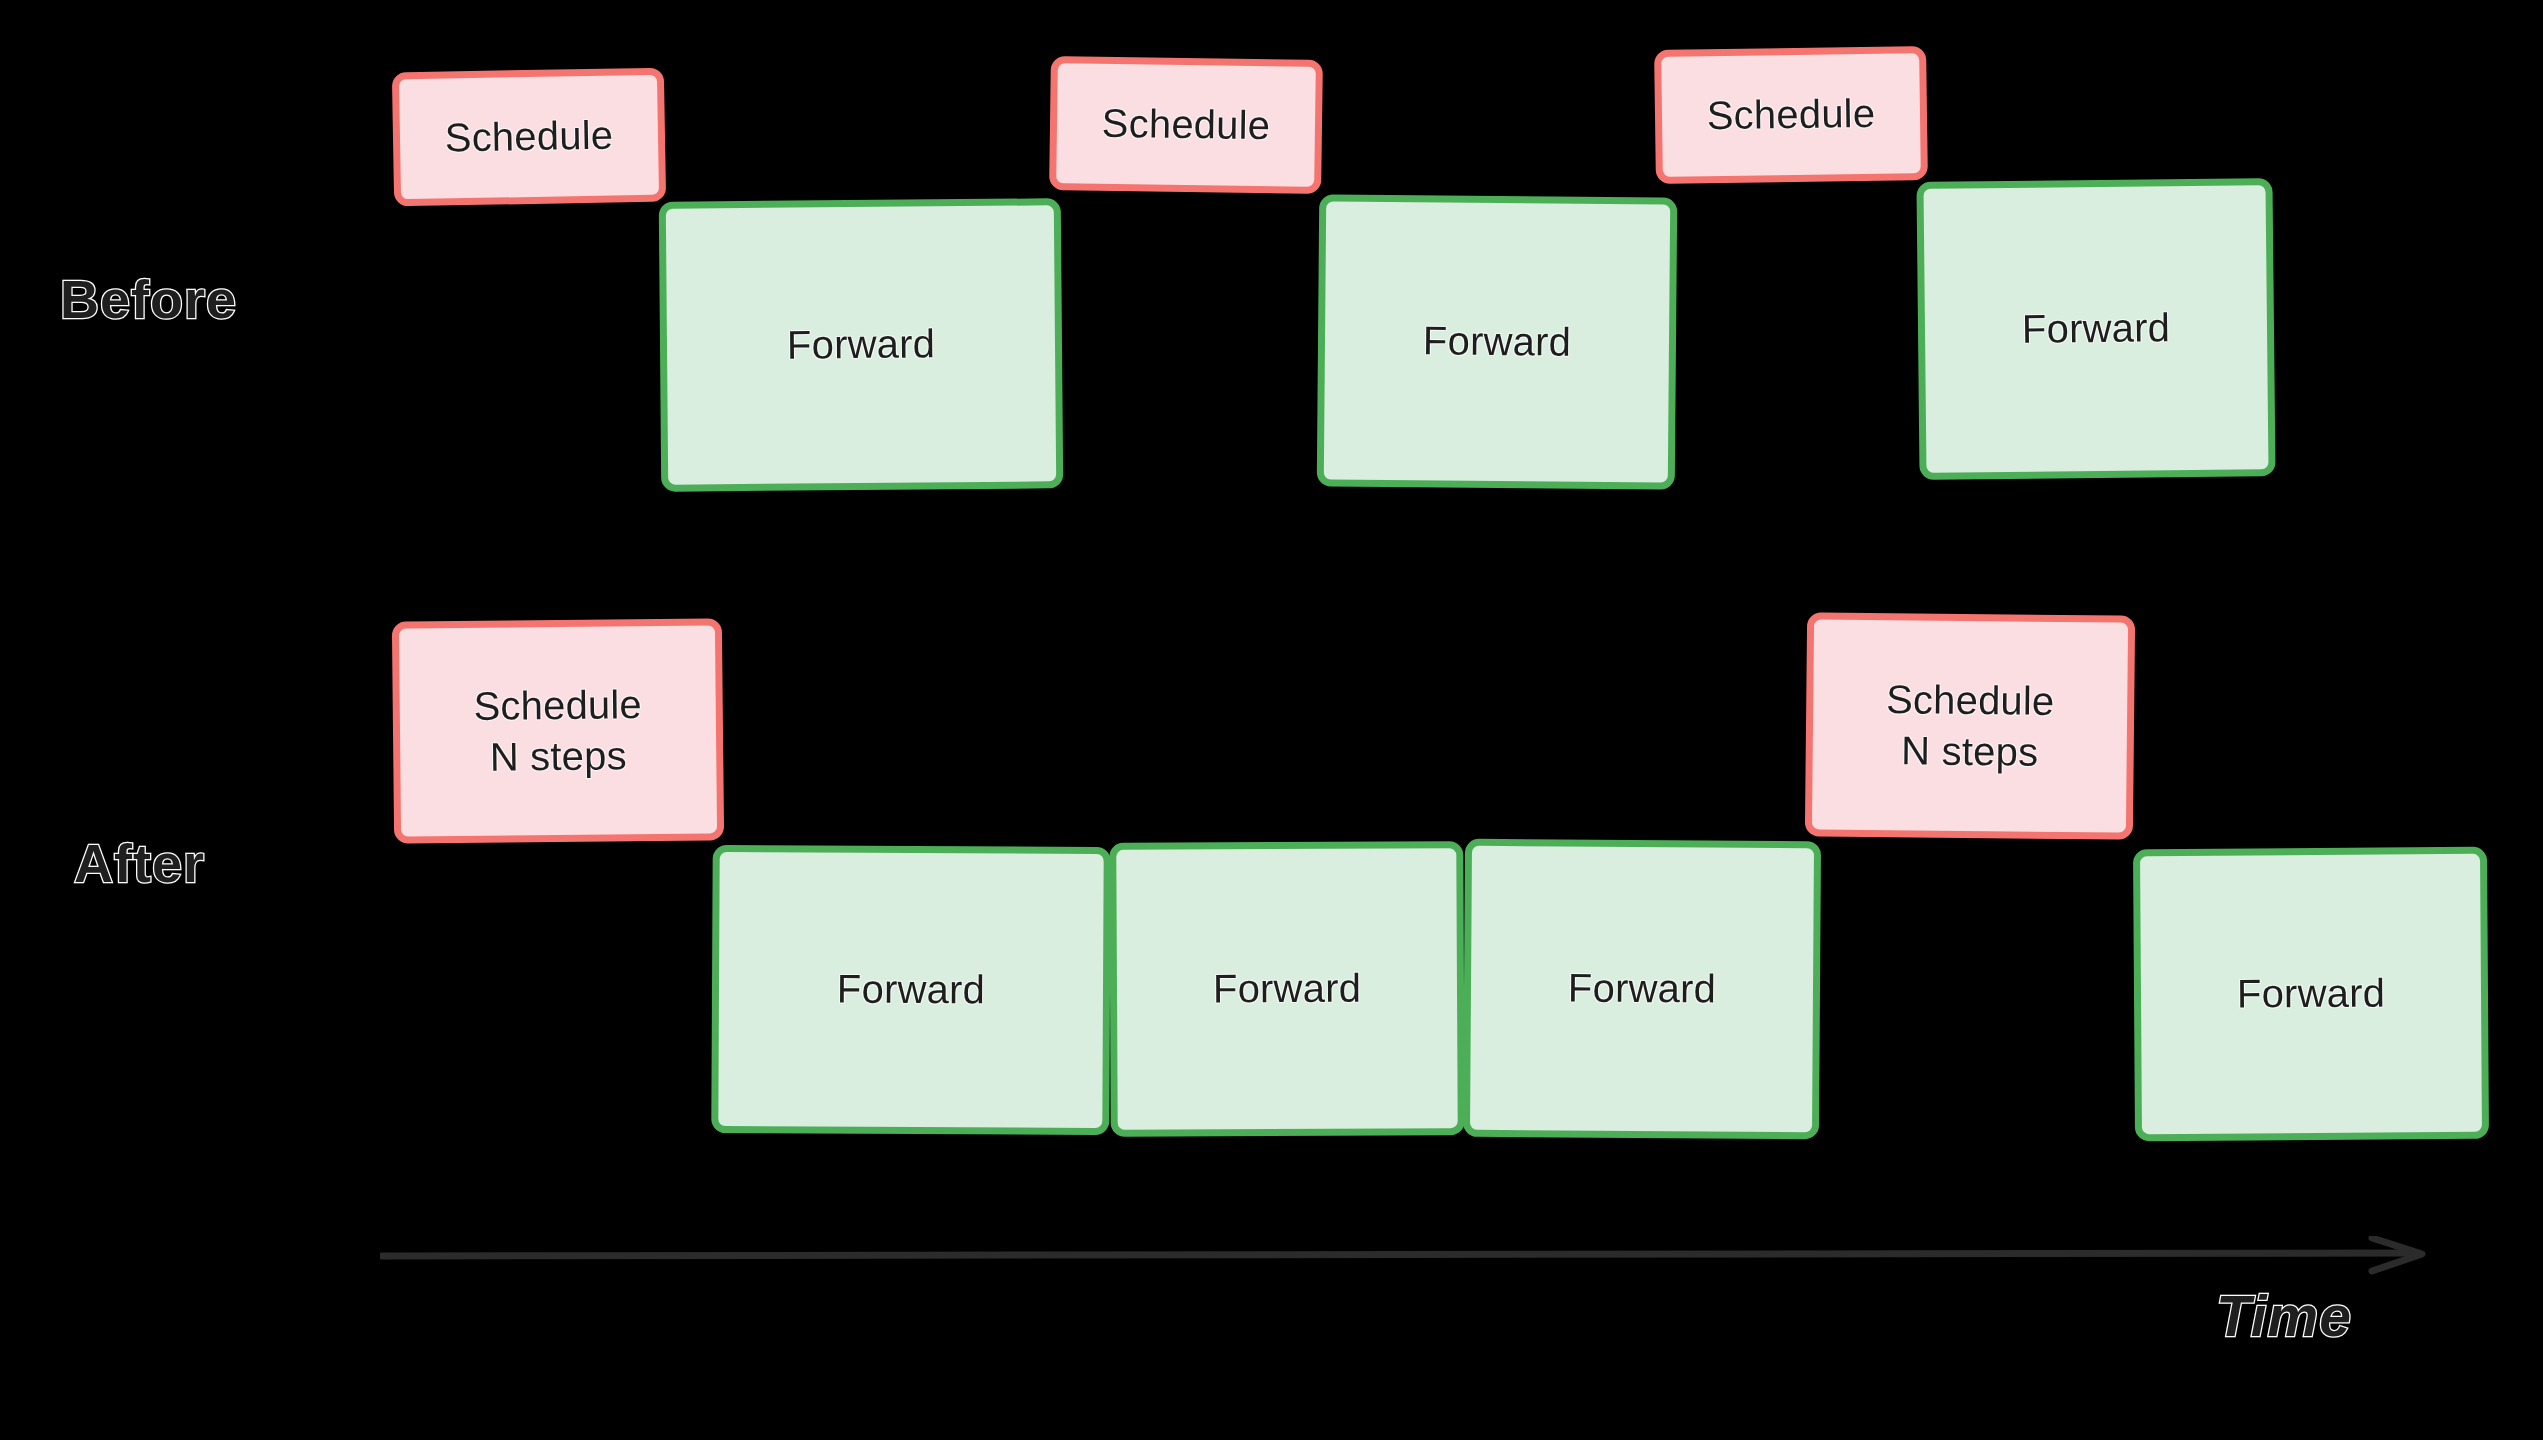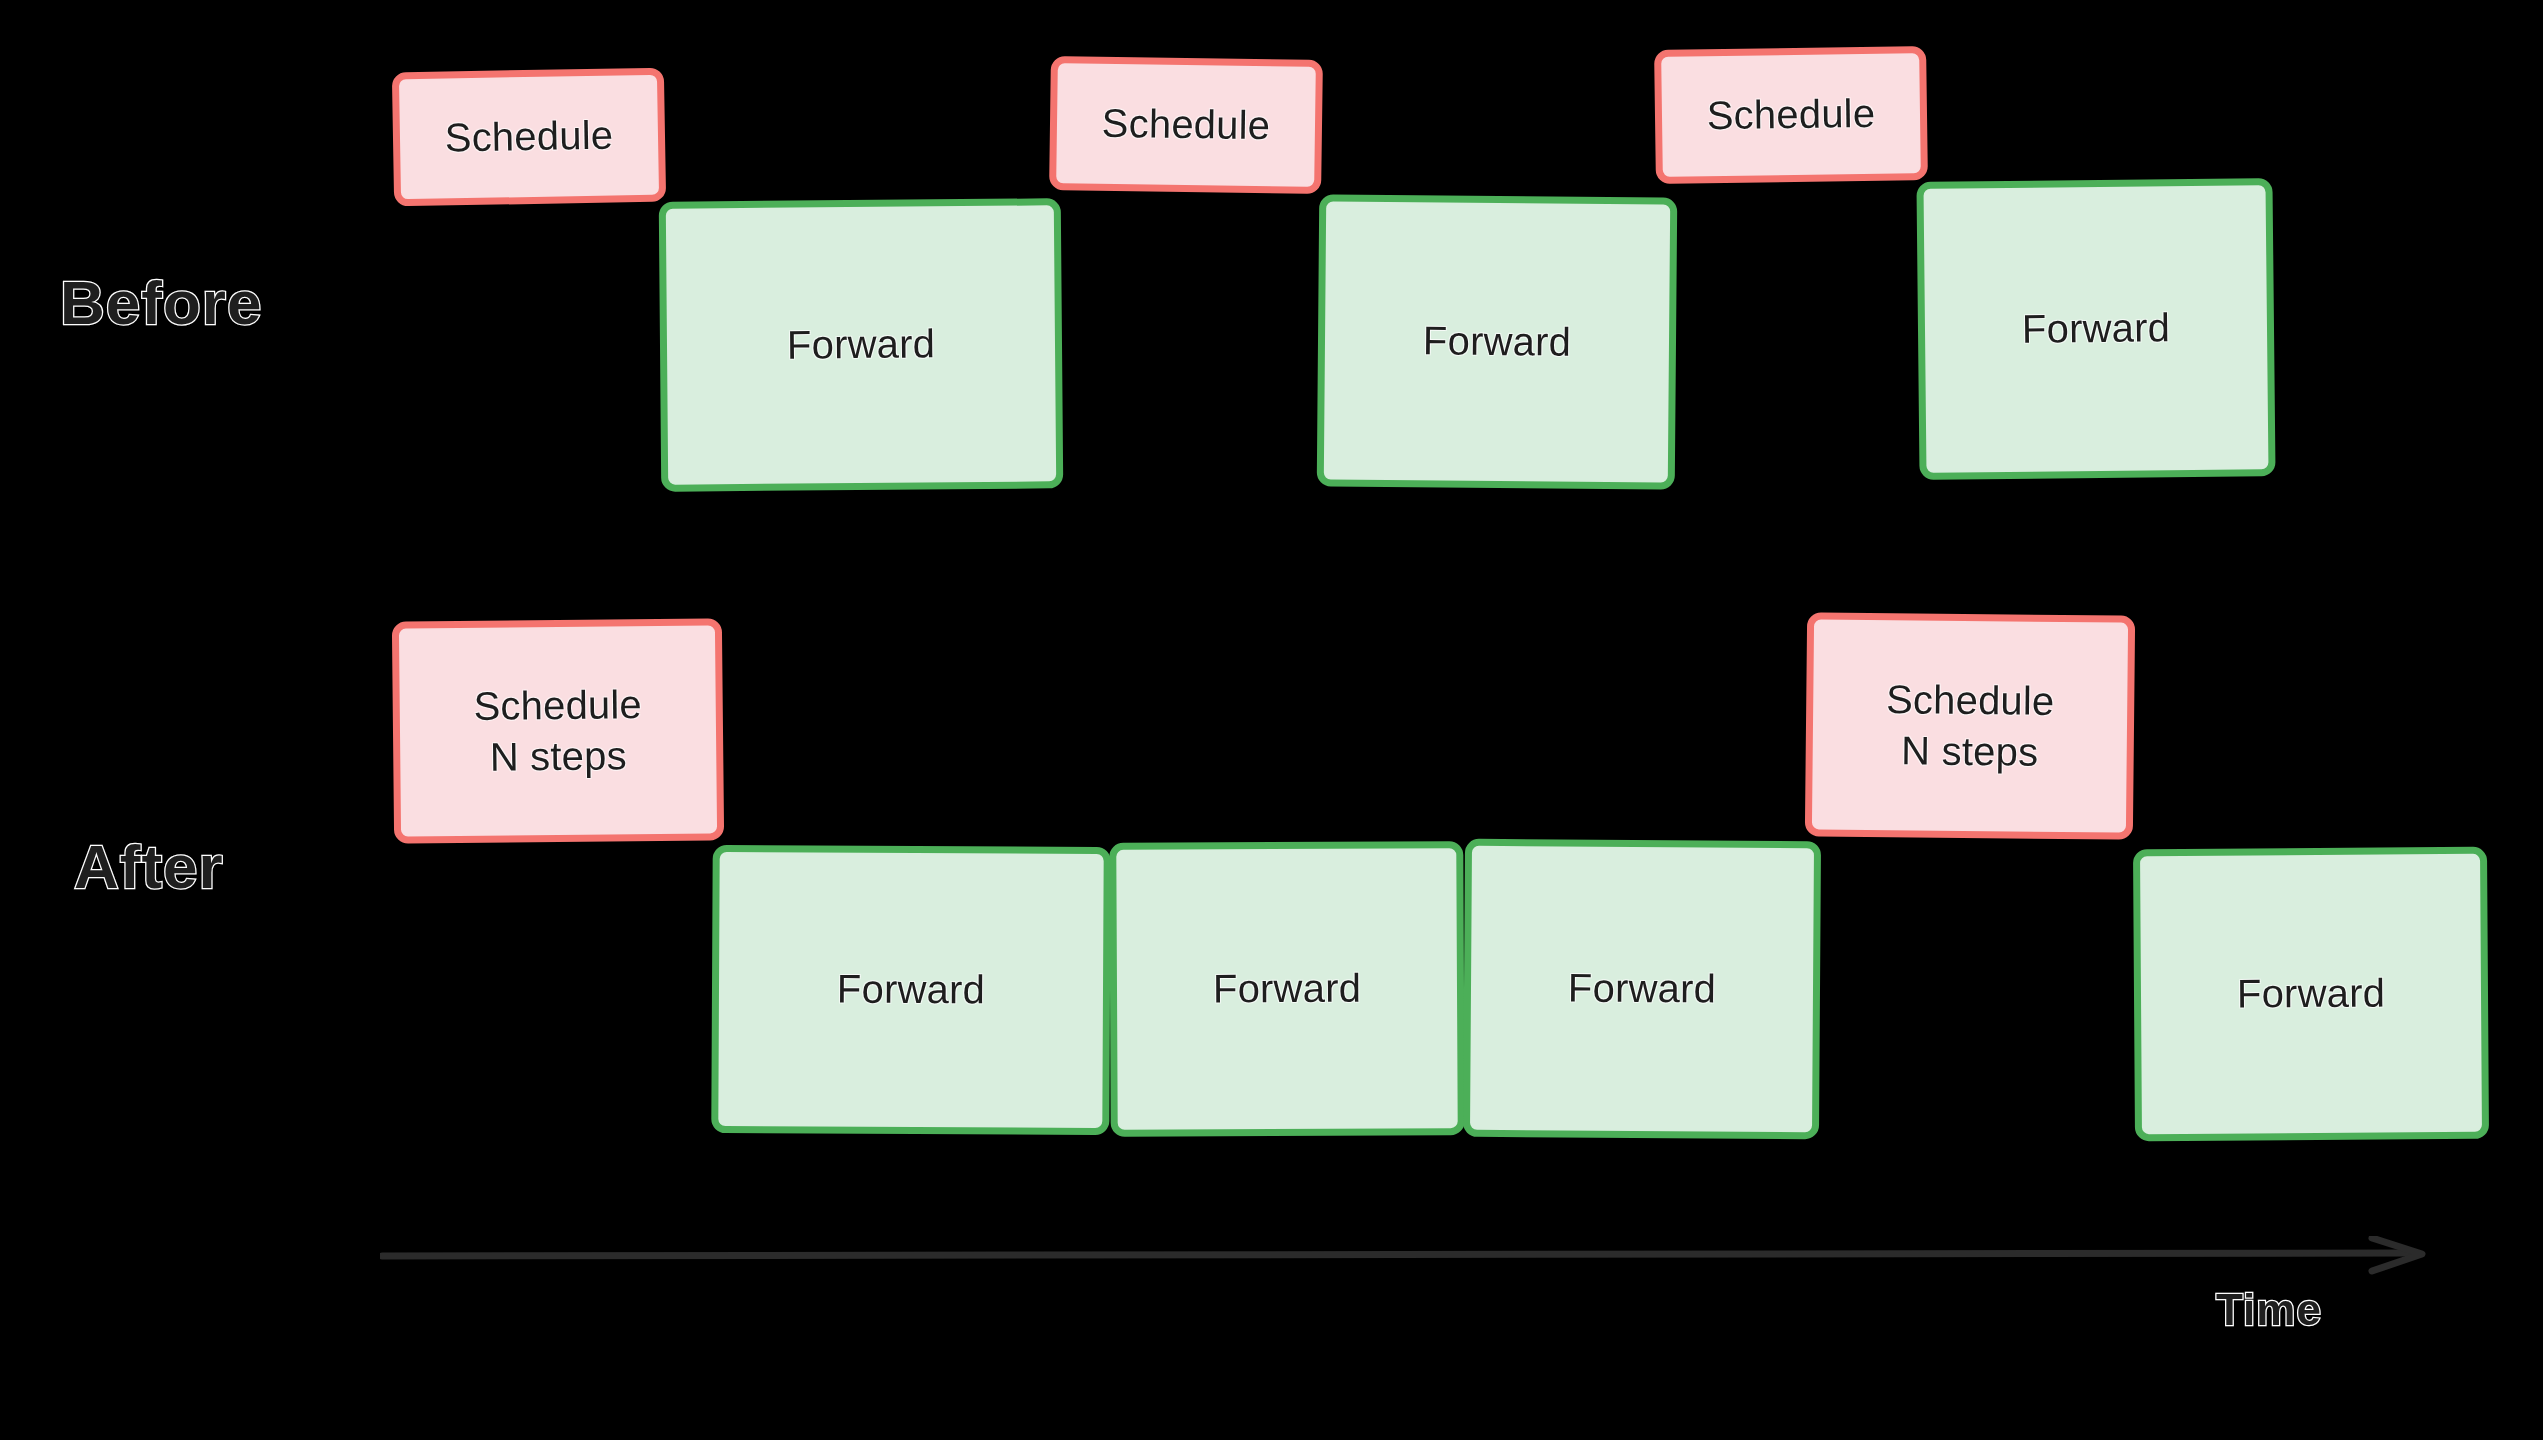--- a/index.html
+++ b/index.html
@@ -12,45 +12,46 @@
     width: 2543px;
     height: 1440px;
     background: #000000;
     overflow: hidden;
     font-family: "Liberation Sans", sans-serif;
   }
 
   
   .row-label {
     position: absolute;
-    font-size: 62px;
+    font-size: 54px;
     font-weight: 700;
     letter-spacing: 1px;
     color: #1f1f1f;
     -webkit-text-stroke: 2.5px #ffffff;
     paint-order: stroke fill;
     white-space: nowrap;
     line-height: 1;
   }
   #label-before { left: 60px; top: 272px; }
   #label-after  { left: 74px; top: 836px; }
 
   
   #label-time {
     position: absolute;
     left: 2216px;
     top: 1288px;
-    font-size: 44px;
+    font-size: 57px;
     font-weight: 700;
     letter-spacing: 1px;
     color: #1f1f1f;
     -webkit-text-stroke: 2.5px #ffffff;
     paint-order: stroke fill;
     white-space: nowrap;
     line-height: 1;
+    font-style: italic;
   }
 
   
   .box {
     position: absolute;
     box-sizing: border-box;
     border-radius: 14px;
     display: flex;
     align-items: center;
     justify-content: center;

